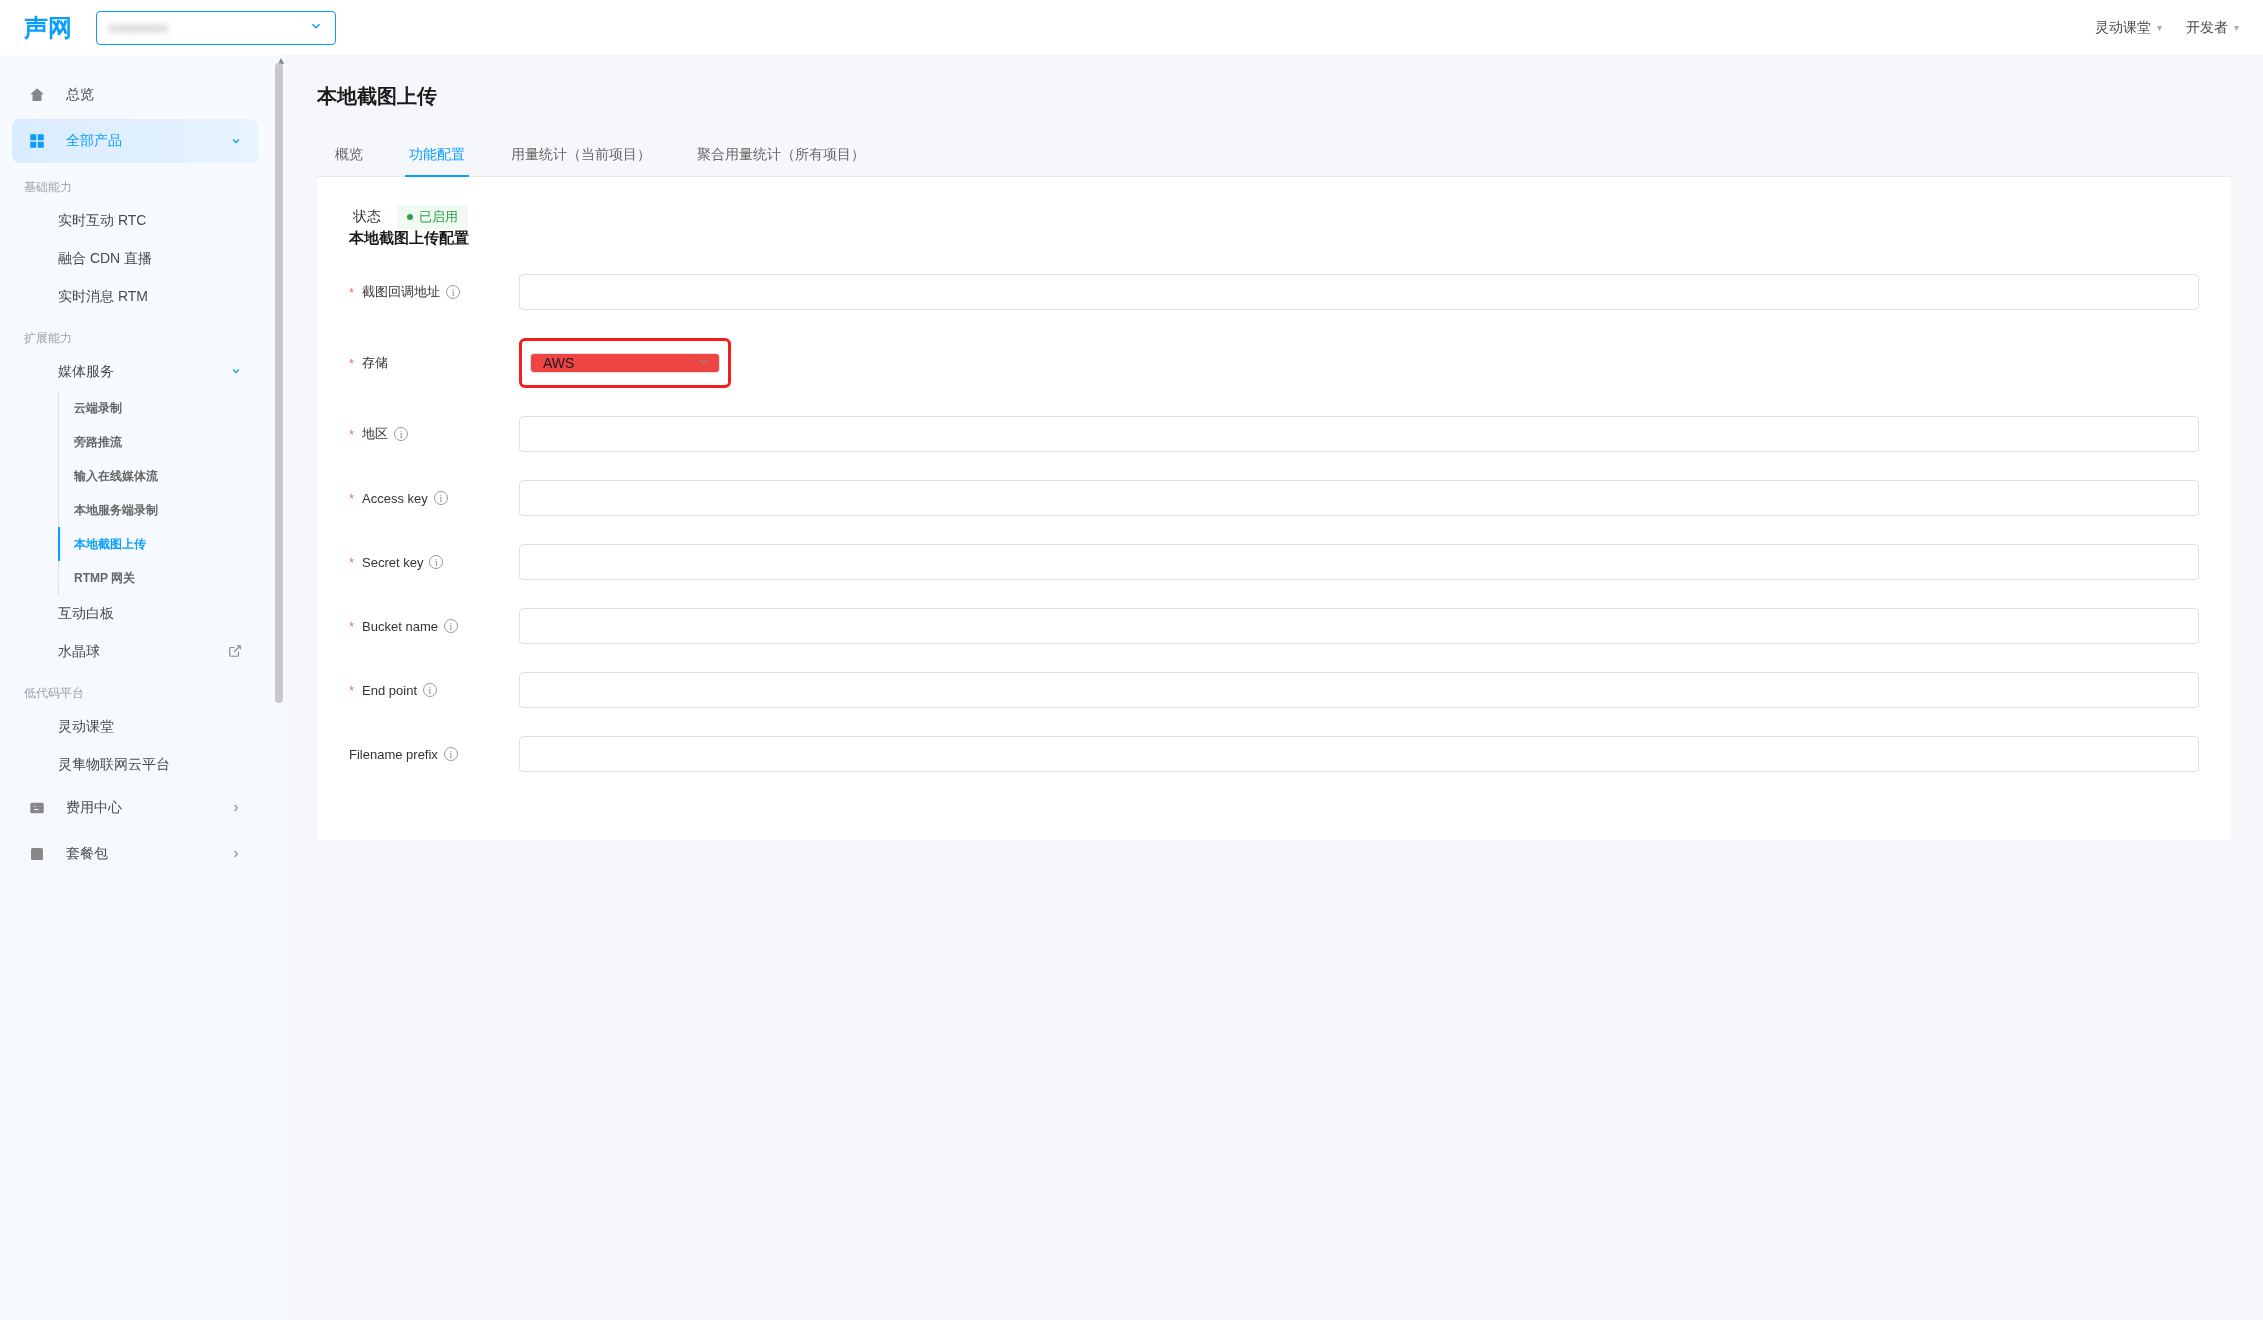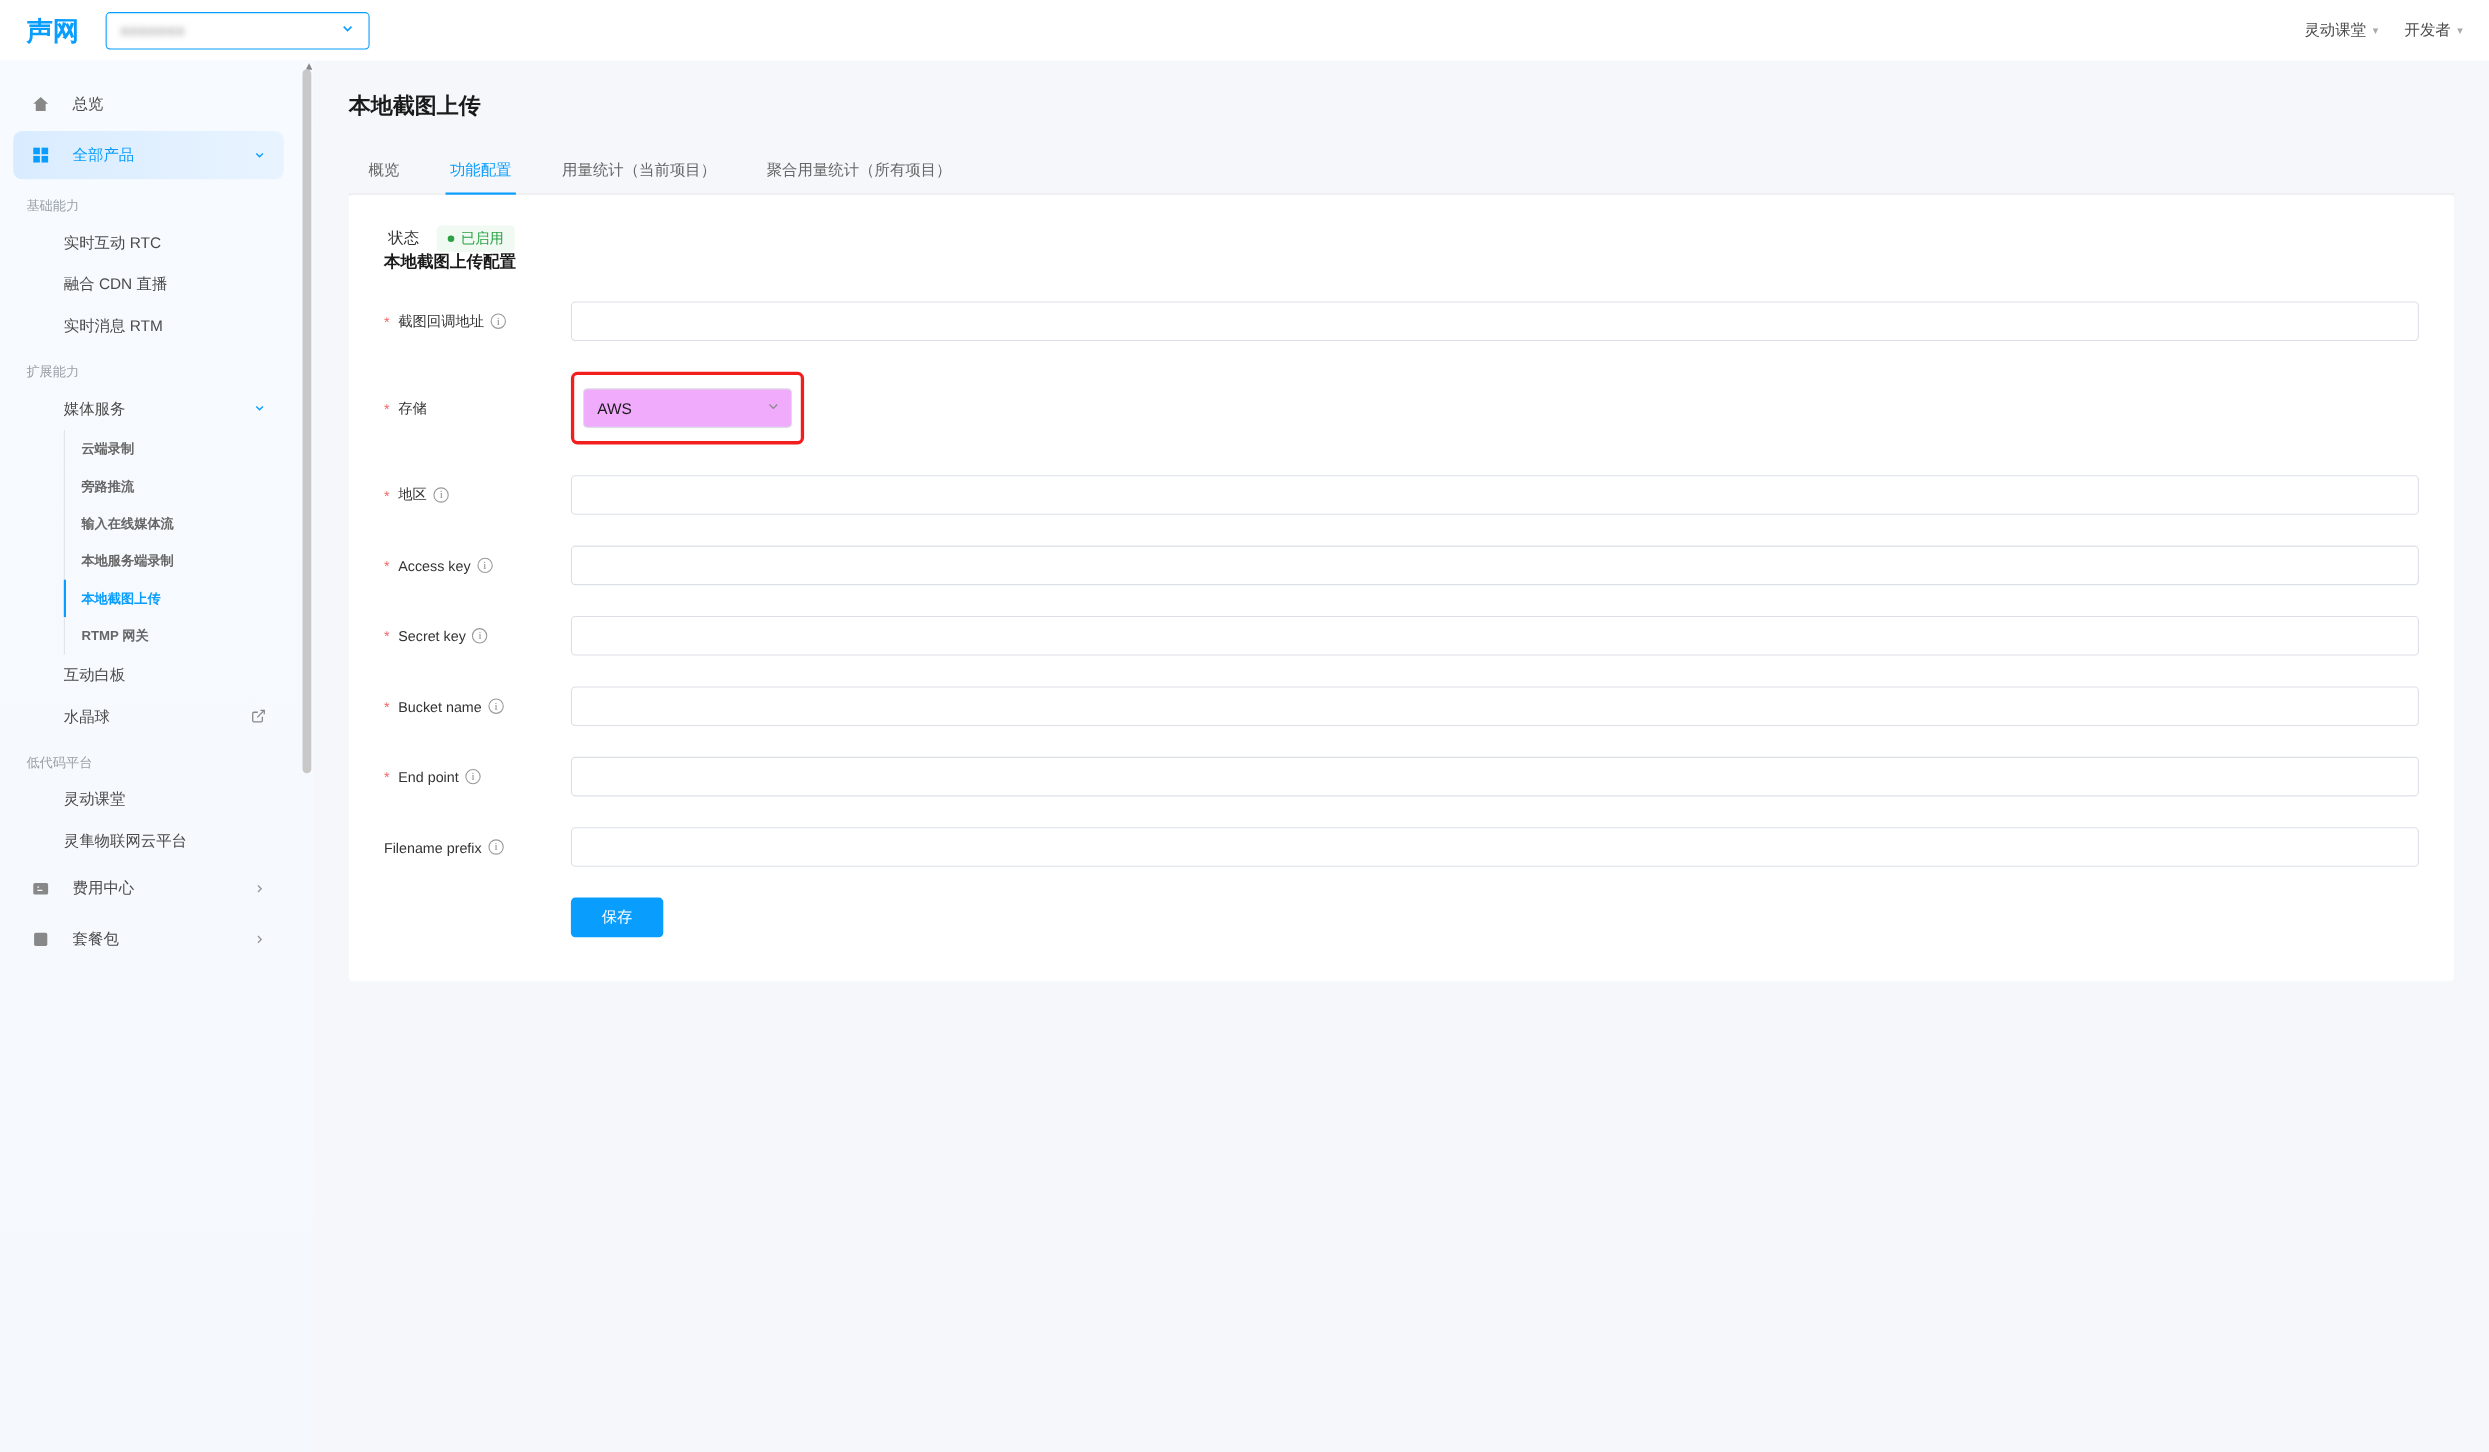--- a/index.html
+++ b/index.html
@@ -59,21 +59,21 @@
     .config-title { font-size: 15px; font-weight: 600; margin-bottom: 26px; color: #1a1a1a; }
     
     .form-row { display: flex; align-items: center; margin-bottom: 28px; }
     .form-label { width: 170px; display: flex; align-items: center; gap: 6px; color: #333; font-size: 13px;}
     .req { color: #f56c6c; margin-right: 2px; }
     .info-icon { width: 14px; height: 14px; border: 1px solid #999; border-radius: 50%; display: inline-flex; align-items: center; justify-content: center; font-size: 10px; color: #888; cursor: help; font-style: normal; font-family: serif; }
     .form-control { flex: 1; }
     .text-input { width: 100%; height: 36px; border: 1px solid #dcdfe6; border-radius: 4px; padding: 0 12px; font-size: 14px; background: #fff; }
     
     .select-wrap { position: relative; width: 190px; }
-    .select-input { width: 100%; height: 36px; border: 1px solid #dcdfe6; border-radius: 4px; padding: 0 32px 0 12px; font-size: 14px; display: flex; align-items: center; cursor: pointer; background: #f0abfc; }
+    .select-input { width: 100%; height: 20px; border: 1px solid #dcdfe6; border-radius: 4px; padding: 0 32px 0 12px; font-size: 14px; display: flex; align-items: center; cursor: pointer; background: #ef4444; }
     .select-chevron { position: absolute; right: 10px; top: 50%; transform: translateY(-50%); color: #888; pointer-events: none; }
     .highlight-box { border: 3px solid #f21d1d; border-radius: 6px; padding: 12px 8px; display: inline-block; }
     
     .save-btn { background: #099dfd; color: #fff; border: none; height: 36px; padding: 0 28px; border-radius: 4px; font-size: 14px; cursor: pointer; }
     .btn-row { padding-left: 170px; }
   </style>
 </head>
 <body>
 
 <div class="topbar">
@@ -335,18 +335,15 @@
       <div class="form-row">
         <div class="form-label">
           <span>Filename prefix</span>
           <span class="info-icon">i</span>
         </div>
         <div class="form-control">
           <input type="text" class="text-input" style="">
         </div>
       </div>
 
-      <div class="btn-row">
-        <button class="save-btn"><span>保存</span></button>
-      </div>
     </div>
   </div>
 </div>
 
 </body></html>

